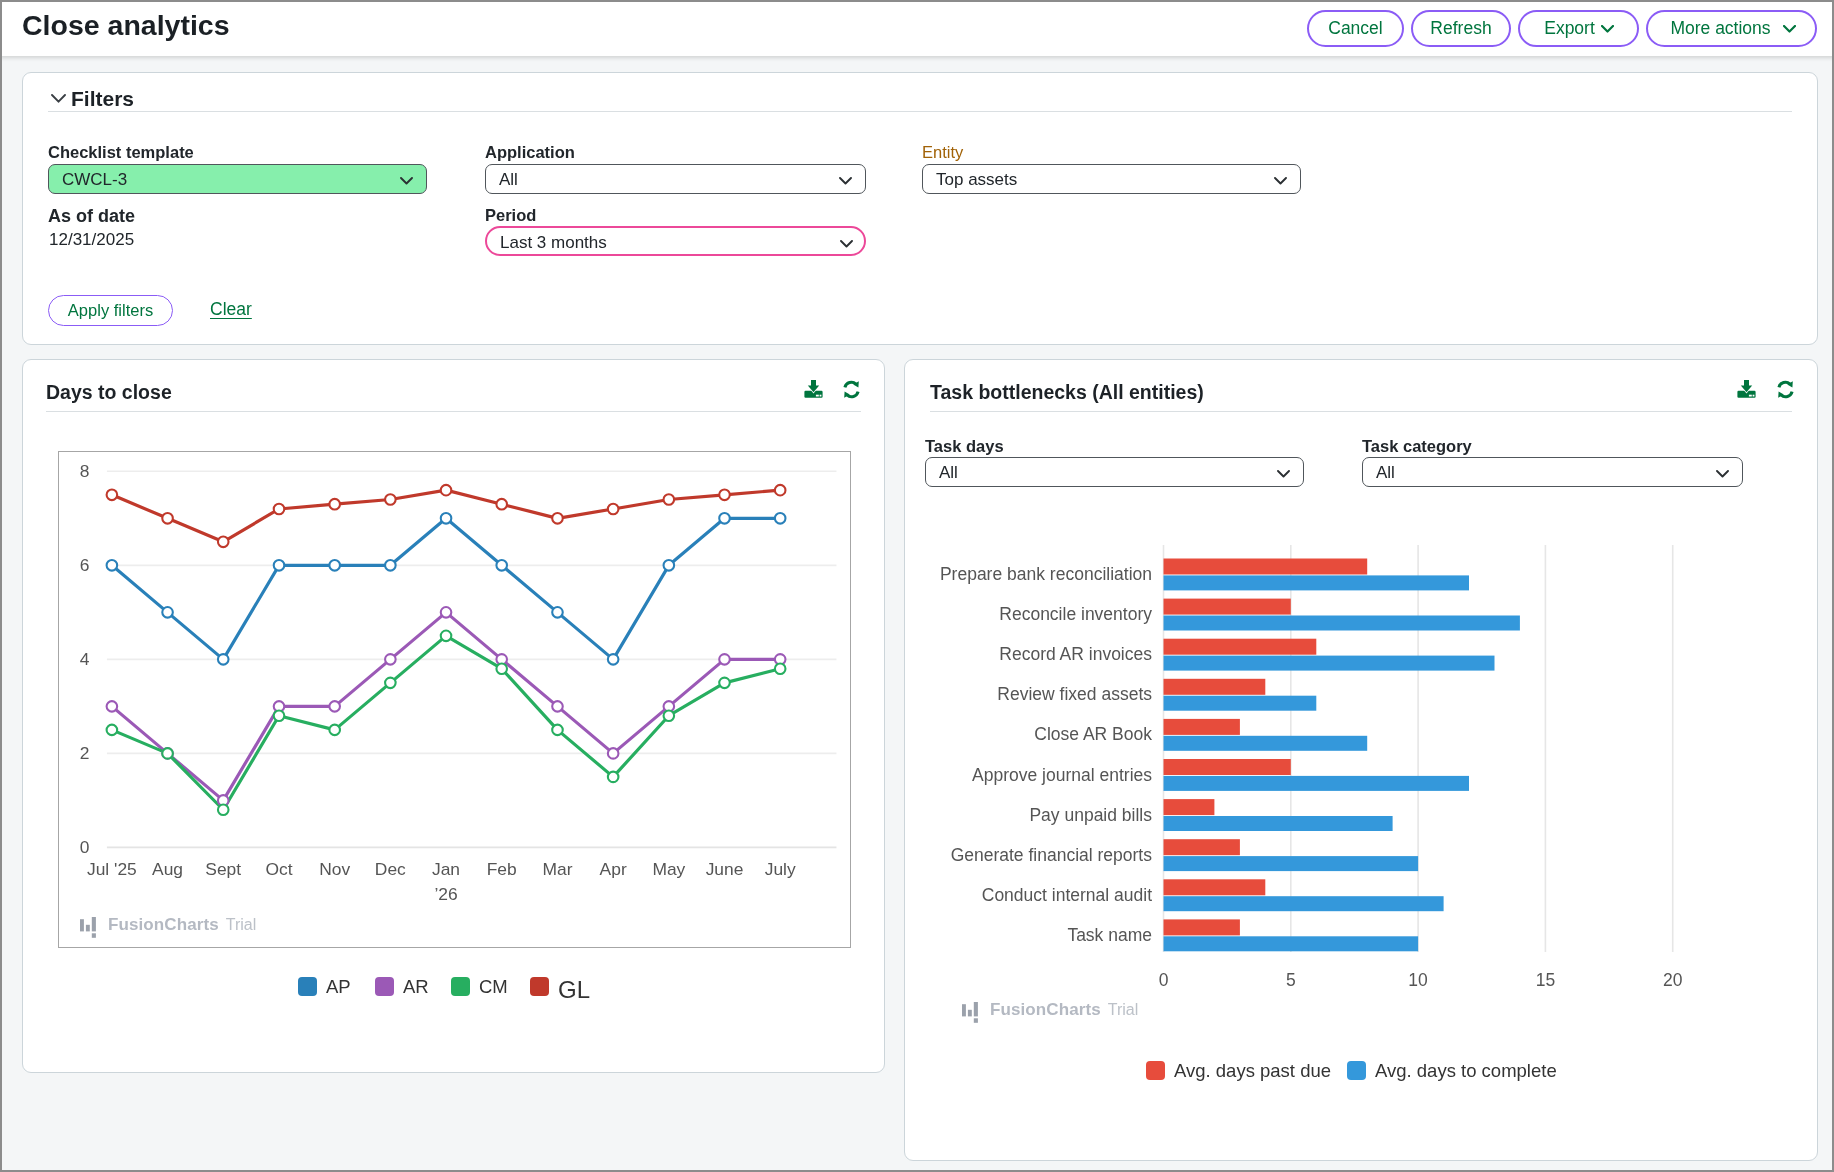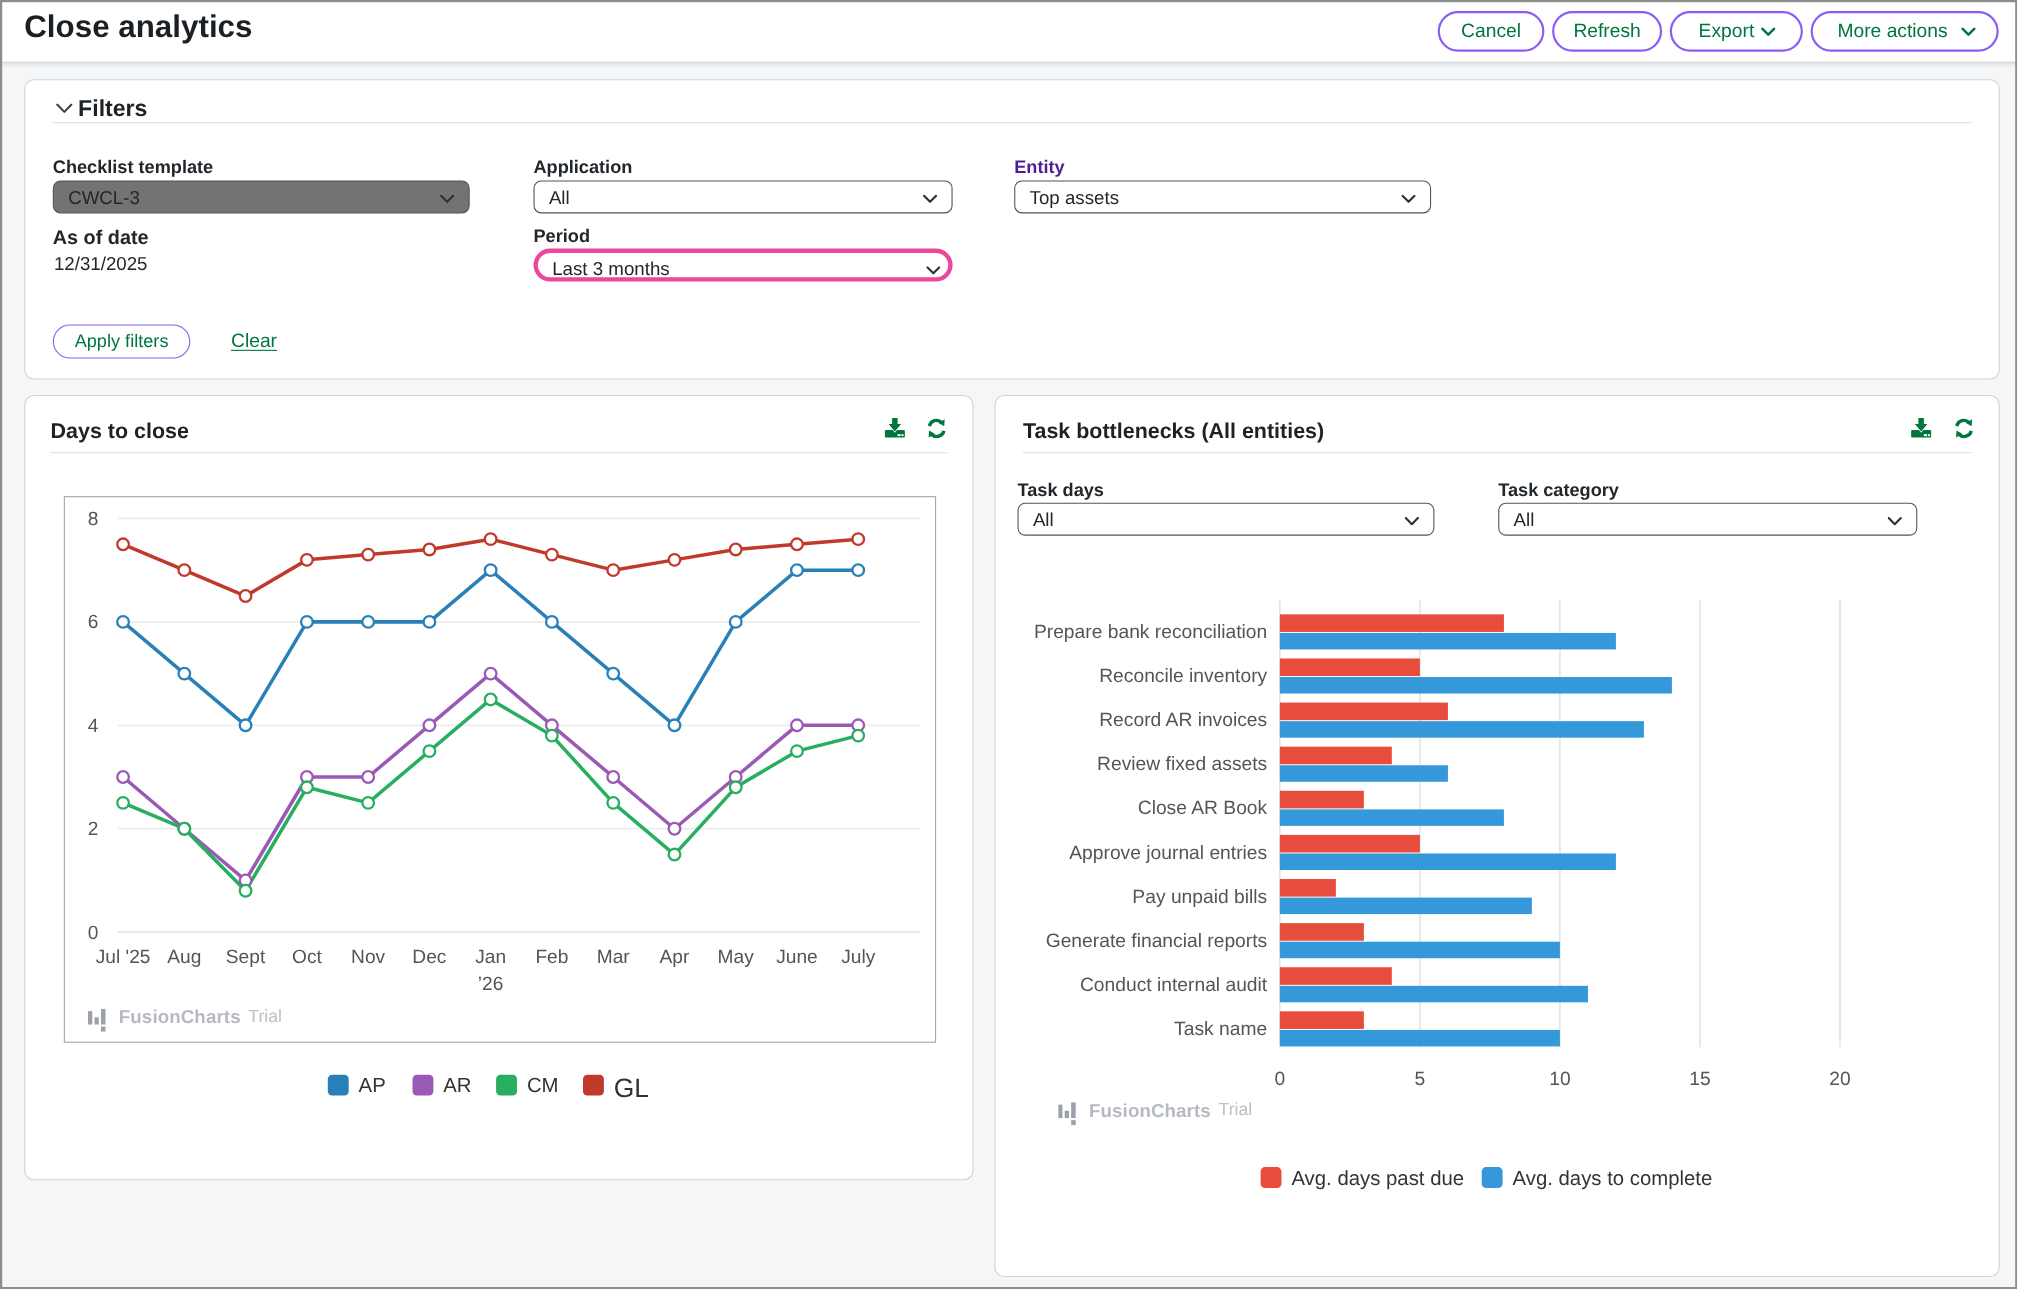--- a/index.html
+++ b/index.html
@@ -35,45 +35,45 @@
   </div>
 
   <div class="card" style="left:22px;top:72px;width:1796px;height:273px"></div>
   <svg width="15" height="9" viewBox="0 0 15 9" style="position:absolute;left:51px;top:94px">
       <path d="M1 1 L7.5 7.7 L14 1" fill="none" stroke="#3a3f44" stroke-width="1.9" stroke-linecap="round" stroke-linejoin="round"></path>
     </svg>
   <div style="position:absolute;left:71px;top:87px;font-size:21px;font-weight:700;color:#1d2227">Filters</div>
   <div class="sep" style="left:48px;top:111px;width:1744px"></div>
 
   <div style="position:absolute;left:48px;top:143px;font-size:16.5px;font-weight:700;color:#21262b">Checklist template</div>
-  <div style="position:absolute;left:48px;top:164px;width:379px;height:30px;background:#737373;border:1px solid #50565b;border-radius:7px;box-sizing:border-box">
+  <div style="position:absolute;left:48px;top:164px;width:379px;height:30px;background:#86efac;border:1px solid #50565b;border-radius:7px;box-sizing:border-box">
 <span style="position:absolute;left:13px;top:0;line-height:29px;font-size:17px;color:#21262b">CWCL-3</span>
 <svg width="13" height="8" viewBox="0 0 13 8" style="position:absolute;left:351px;top:12px">
         <path d="M1 1 L6.5 6.5 L12 1" fill="none" stroke="#2b3033" stroke-width="1.9" stroke-linecap="round" stroke-linejoin="round"></path>
       </svg>
 </div>
   <div style="position:absolute;left:485px;top:143px;font-size:16.5px;font-weight:700;color:#21262b">Application</div>
   <div style="position:absolute;left:485px;top:164px;width:381px;height:30px;background:#fff;border:1px solid #50565b;border-radius:7px;box-sizing:border-box">
 <span style="position:absolute;left:13px;top:0;line-height:29px;font-size:17px;color:#21262b">All</span>
 <svg width="13" height="8" viewBox="0 0 13 8" style="position:absolute;left:353px;top:12px">
         <path d="M1 1 L6.5 6.5 L12 1" fill="none" stroke="#2b3033" stroke-width="1.9" stroke-linecap="round" stroke-linejoin="round"></path>
       </svg>
 </div>
-  <div style="position:absolute;left:922px;top:143px;font-size:16.5px;font-weight:700;color:#4c1d95">Entity</div>
+  <div style="position:absolute;left:922px;top:143px;font-size:16.5px;font-weight:400;color:#a16207">Entity</div>
   <div style="position:absolute;left:922px;top:164px;width:379px;height:30px;background:#fff;border:1px solid #50565b;border-radius:7px;box-sizing:border-box">
 <span style="position:absolute;left:13px;top:0;line-height:29px;font-size:17px;color:#21262b">Top assets</span>
 <svg width="13" height="8" viewBox="0 0 13 8" style="position:absolute;left:351px;top:12px">
         <path d="M1 1 L6.5 6.5 L12 1" fill="none" stroke="#2b3033" stroke-width="1.9" stroke-linecap="round" stroke-linejoin="round"></path>
       </svg>
 </div>
 
   <div style="position:absolute;left:48px;top:206px;font-size:18px;font-weight:700;color:#21262b">As of date</div>
   <div style="position:absolute;left:49px;top:230px;font-size:17px;color:#21262b">12/31/2025</div>
   <div style="position:absolute;left:485px;top:206px;font-size:16.5px;font-weight:700;color:#21262b">Period</div>
-  <div style="position:absolute;left:485px;top:226px;width:381px;height:30px;background:#fff;border:4px solid #ec4899;border-radius:15px;box-sizing:border-box">
+  <div style="position:absolute;left:485px;top:226px;width:381px;height:30px;background:#fff;border:2px solid #ec4899;border-radius:15px;box-sizing:border-box">
 <span style="position:absolute;left:13px;top:0;line-height:29px;font-size:17px;color:#21262b">Last 3 months</span>
 <svg width="13" height="8" viewBox="0 0 13 8" style="position:absolute;left:353px;top:12px">
         <path d="M1 1 L6.5 6.5 L12 1" fill="none" stroke="#2b3033" stroke-width="1.9" stroke-linecap="round" stroke-linejoin="round"></path>
       </svg>
 </div>
 
   <div class="pill" style="left:48px;top:295px;width:125px;height:31px;border-radius:16px;font-size:16.5px;border-width:1.7px">Apply filters</div>
   <div style="position:absolute;left:210px;top:299px;font-size:17.5px;color:#00753e;text-decoration:underline;text-underline-offset:3px">Clear</div>
 
   <div class="card" style="left:22px;top:359px;width:863px;height:714px"></div>

